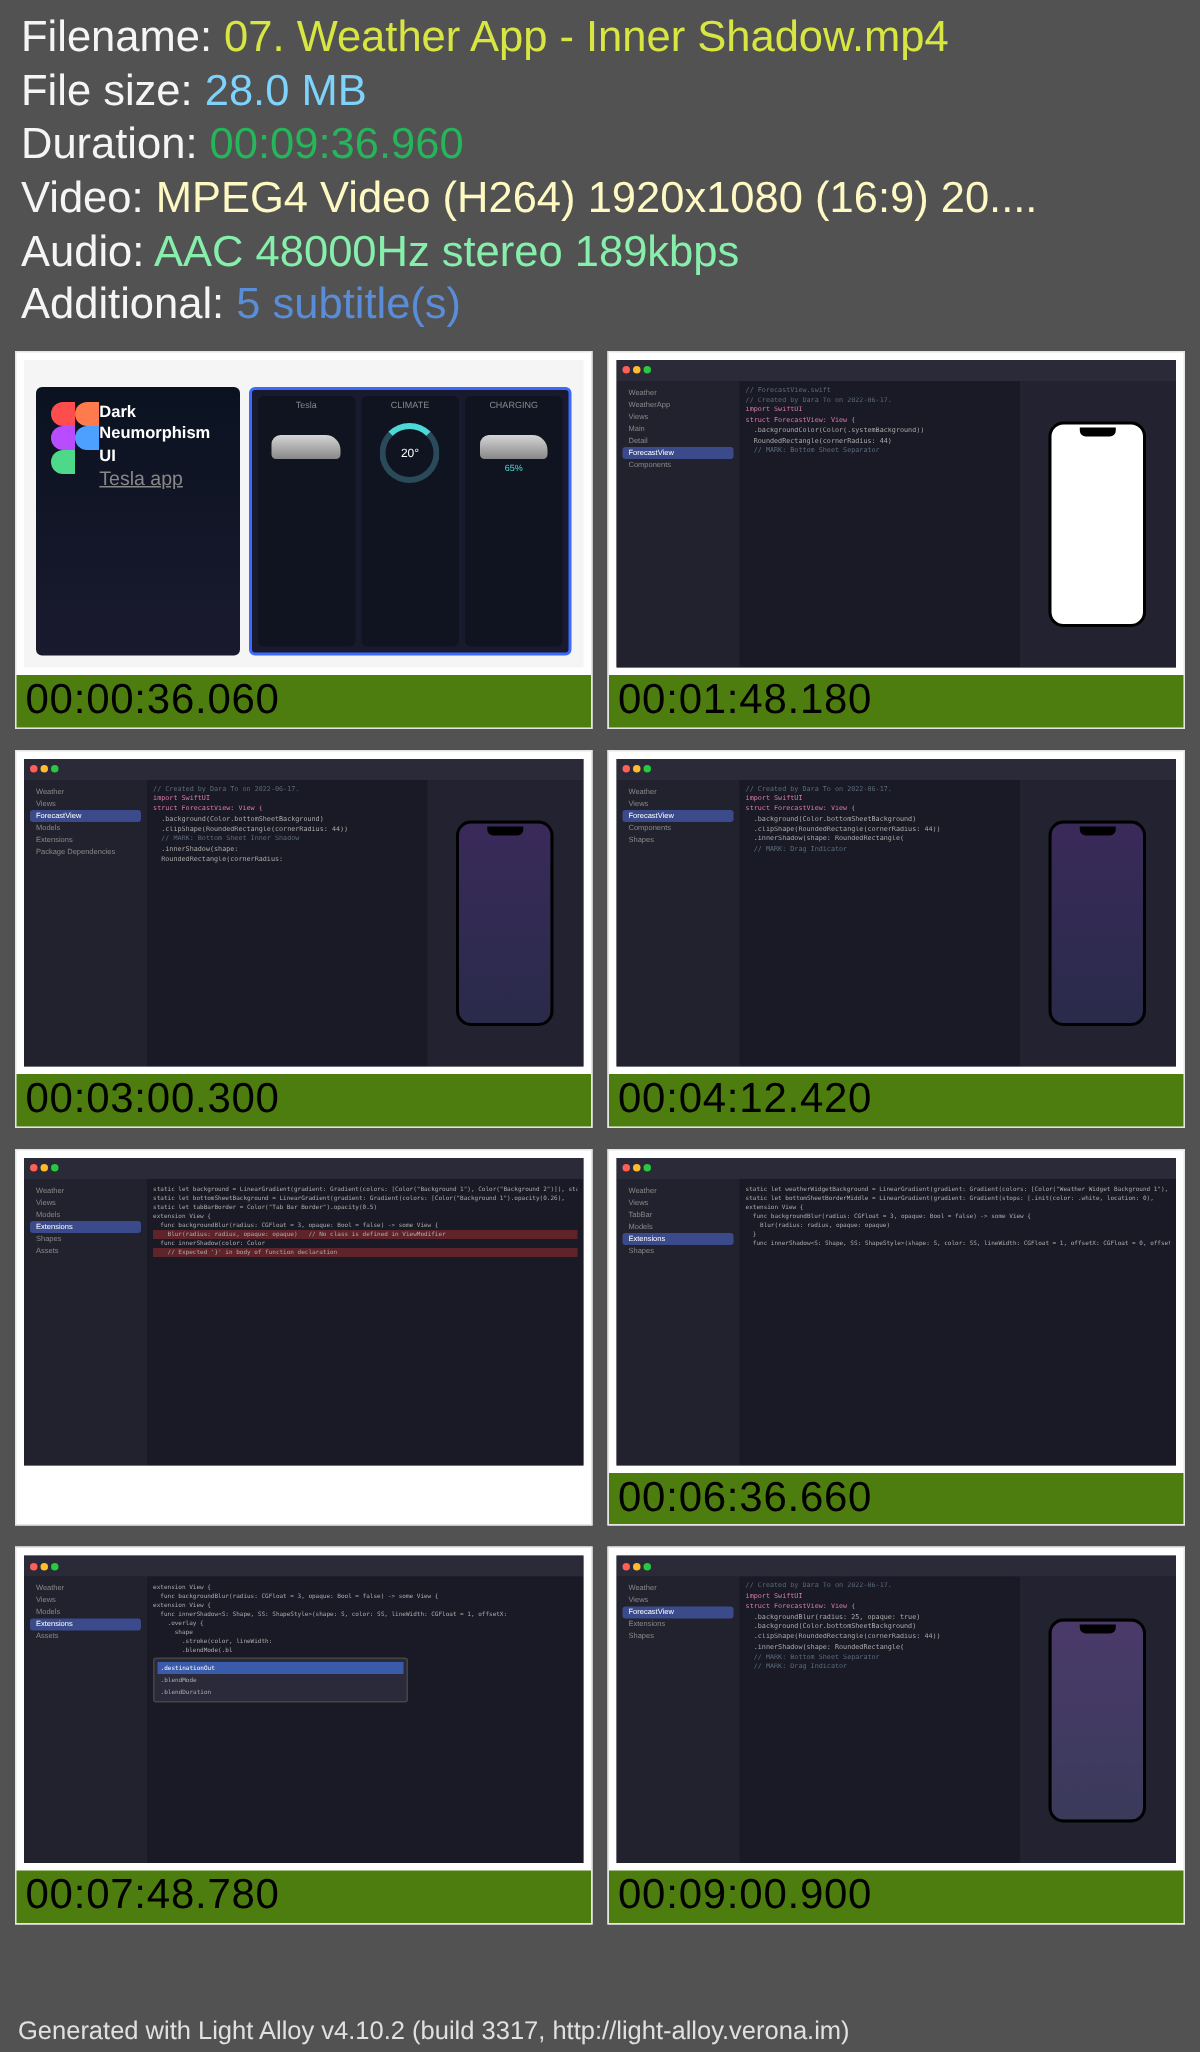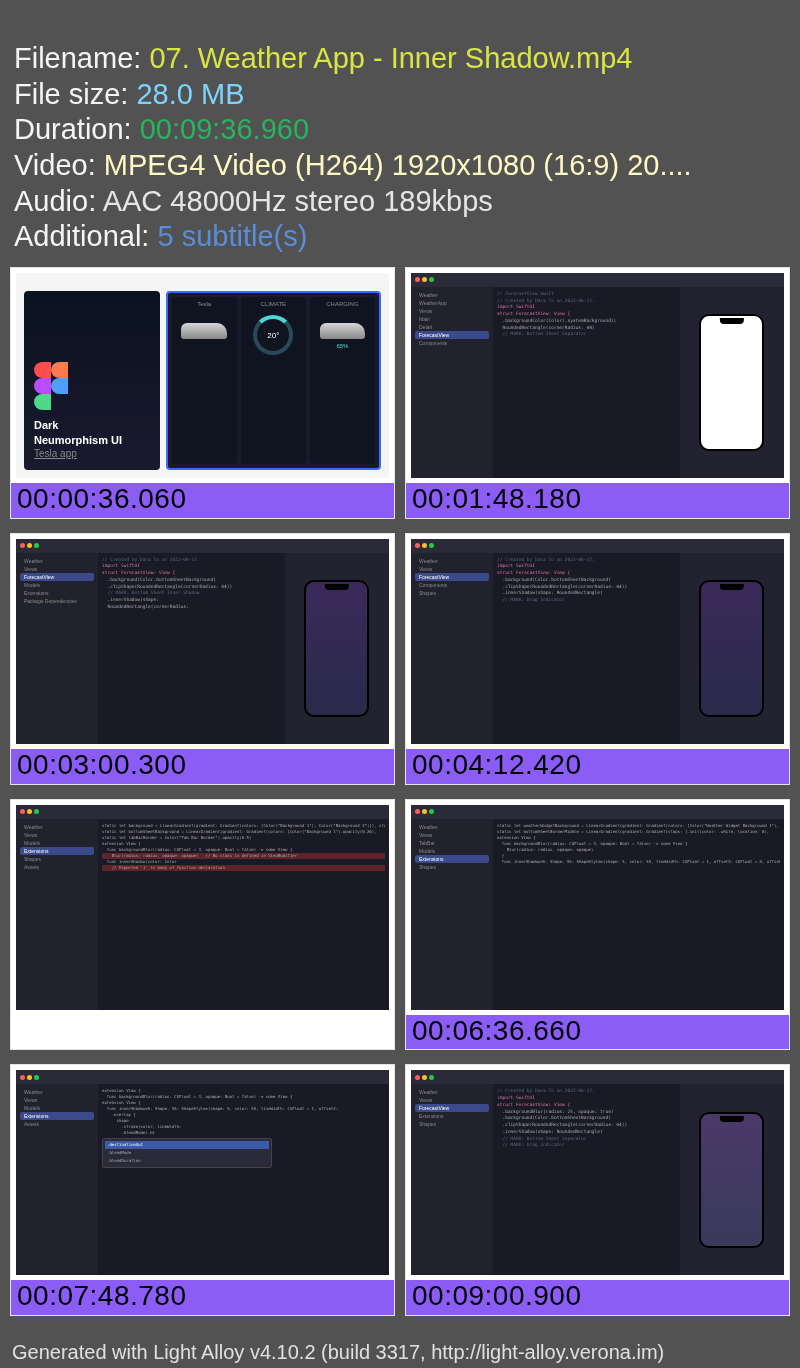--- a/index.html
+++ b/index.html
@@ -7,36 +7,35 @@
     width: 800px;
     height: 1368px;
     background: #525252;
     font-family: Arial, Helvetica, sans-serif;
     color: #fff;
     overflow: hidden;
     position: relative;
   }
   .header {
     padding: 8px 14px 4px 14px;
-    margin-top: 33px;
   }
   .info-row {
     font-size: 29px;
     line-height: 1.23;
     font-weight: 400;
     white-space: nowrap;
   }
   .label {
     color: #f5f5f5;
   }
   .val-filename { color: #d8e642; }
   .val-filesize { color: #7dd3fc; }
   .val-duration { color: #26b55a; }
   .val-video { color: #fef9c3; }
-  .val-audio { color: #e5e5e5; text-align: center; }
+  .val-audio { color: #86efac; text-align: center; }
   .val-additional { color: #5a8dd8; }
 
   .grid {
     padding: 8px 10px 0 10px;
     display: grid;
     grid-template-columns: 1fr 1fr;
     gap: 14px 10px;
   }
   .cell {
     background: #fff;
@@ -49,70 +48,70 @@
     padding: 5px;
   }
   .thumb {
     width: 100%;
     height: 100%;
     background: #2a2a3a;
     position: relative;
     overflow: hidden;
   }
   .timestamp {
-    background: #8b5cf6;
+    background: #4d7c0f;
     color: #000;
     font-size: 28px;
     padding: 1px 6px 3px 6px;
     line-height: 1.1;
     letter-spacing: 0.5px;
   }
   .footer {
     position: absolute;
     bottom: 4px;
     left: 12px;
-    font-size: 20px;
+    font-size: 17px;
     color: #e0e0e0;
   }
 
   
   .thumb-figma {
     background: #f5f5f5;
     display: flex;
     padding: 18px 8px 8px 8px;
     gap: 6px;
   }
   .figma-left {
     width: 38%;
     background: linear-gradient(180deg, #0a1220 0%, #1a1a2e 100%);
     border-radius: 4px;
     padding: 10px;
     display: flex;
-    flex-direction: column;
-    justify-content: flex-end;
+    flex-direction: row;
+    justify-content: center;
   }
   .figma-logo {
     width: 34px;
     height: 48px;
     margin-bottom: 8px;
     display: grid;
     grid-template-columns: 1fr 1fr;
     grid-template-rows: 1fr 1fr 1fr;
     gap: 0;
   }
   .figma-logo > div { border-radius: 50% 0 0 50%; }
   .fl1 { background: #ff4d4d; border-radius: 8px 0 0 8px; }
   .fl2 { background: #ff7b4d; border-radius: 0 8px 8px 0; }
   .fl3 { background: #b84dff; border-radius: 8px 0 0 8px; }
   .fl4 { background: #4da0ff; border-radius: 50%; }
   .fl5 { background: #4dd88a; border-radius: 8px 0 8px 8px; }
   .fl6 { background: transparent; }
   .figma-text { color: #fff; font-size: 11px; line-height: 1.3; }
   .figma-text .bold { font-weight: 700; }
-  .figma-text .sub { color: #888; font-size: 10px; text-decoration: underline; }
+  .figma-text .sub { color: #888; font-size: 13px; text-decoration: underline; }
   .figma-right {
     flex: 1;
     background: #1a1a2e;
     border-radius: 4px;
     border: 2px solid #3a6aff;
     display: flex;
     gap: 4px;
     padding: 4px;
   }
   .fr-col {

